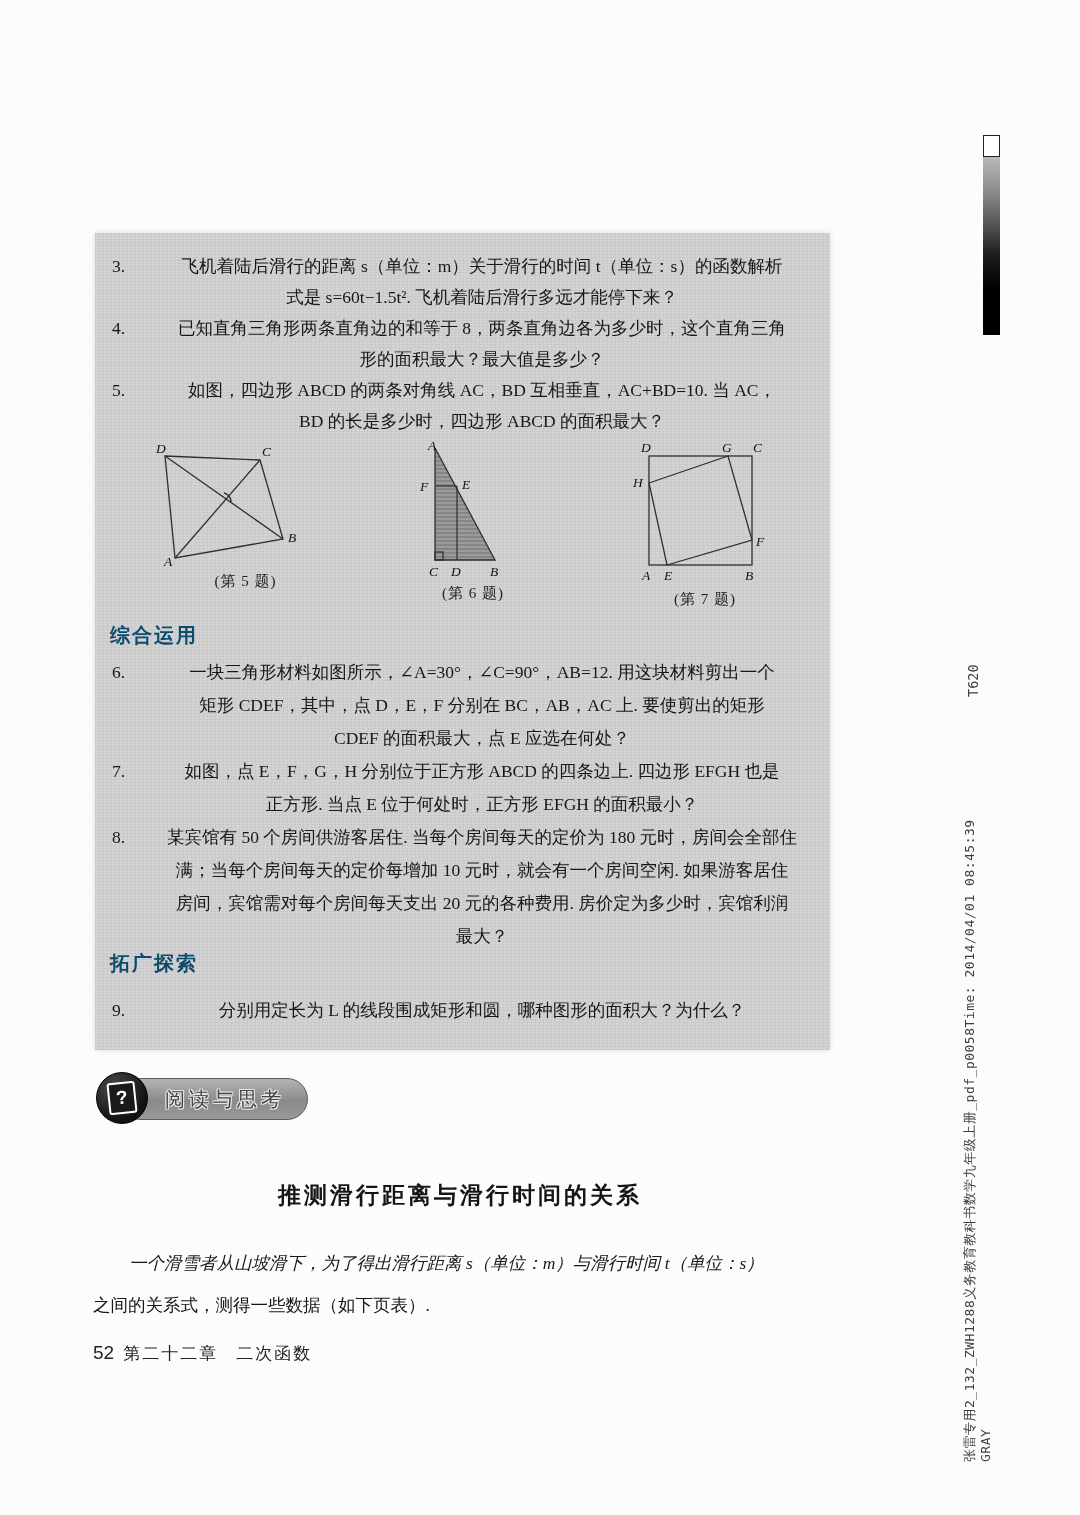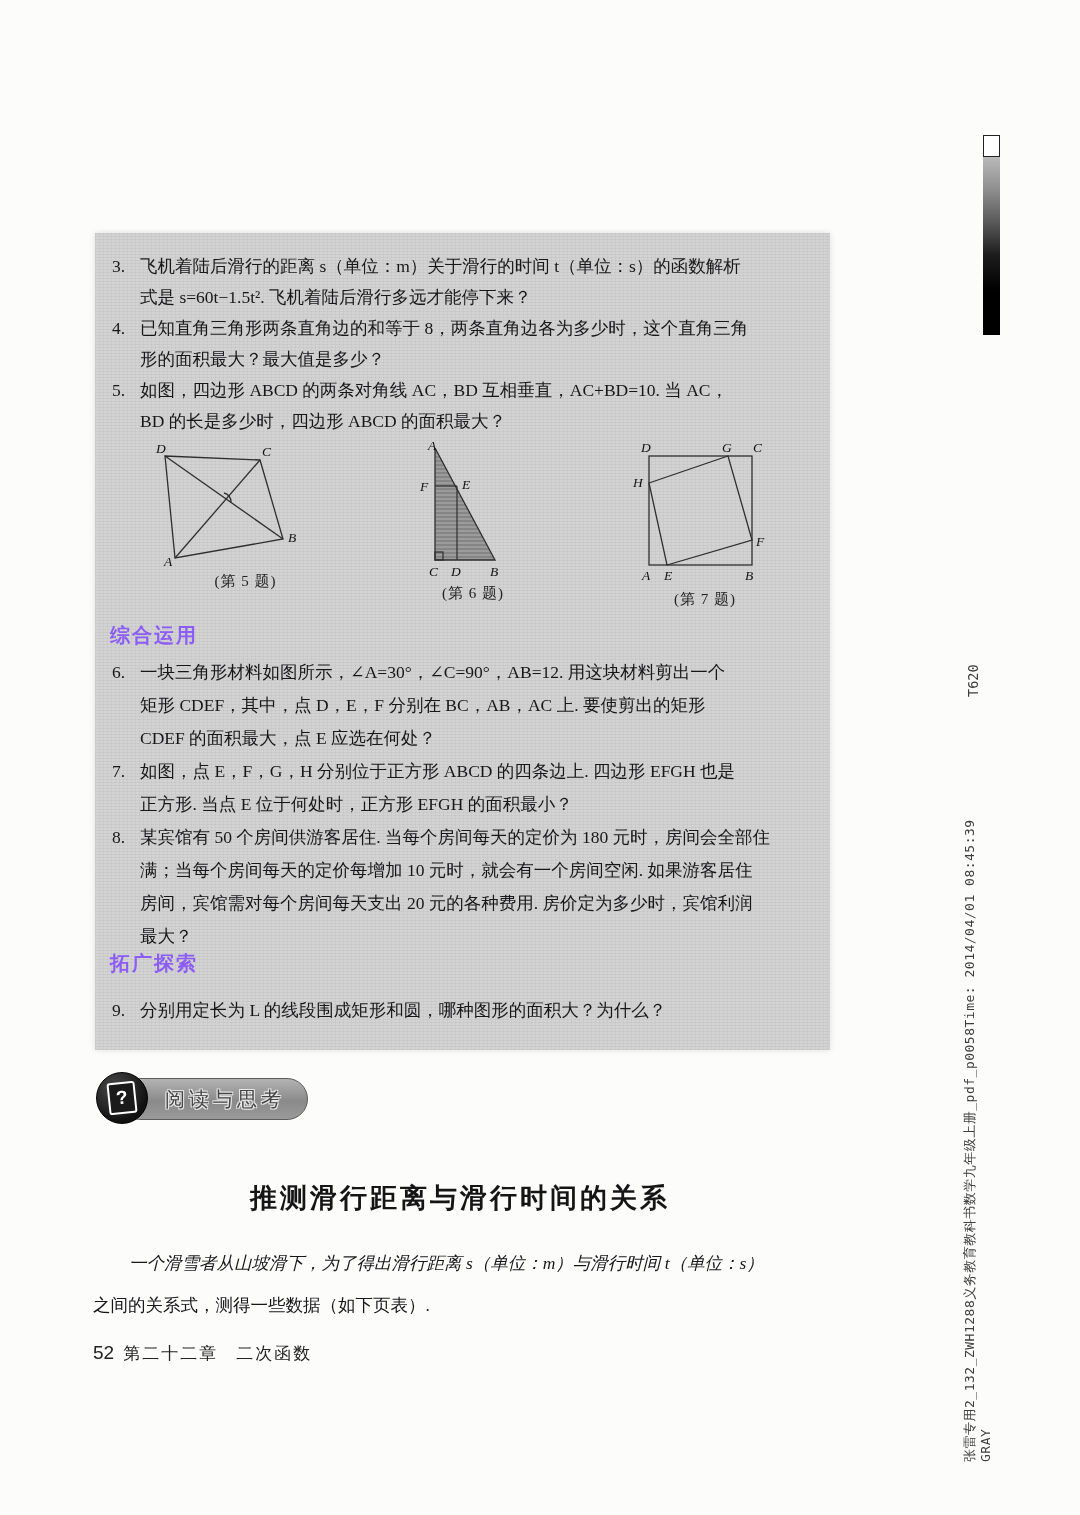--- a/index.html
+++ b/index.html
@@ -18,25 +18,25 @@
       #d3d3d3;
     box-shadow:0 0 6px rgba(0,0,0,.12);
   }
   
   .prob-block{position:absolute;color:#17171a;}
   .top-block{left:112px;top:251px;width:712px;font-size:17.5px;line-height:31px;}
   .mid-block{left:112px;top:656px;width:712px;font-size:17.5px;line-height:33px;}
   .q9-block{left:112px;top:994px;width:712px;font-size:17.5px;line-height:33px;}
   .prob{position:relative;padding-left:28px;}
   .pnum{position:absolute;left:0;top:0;}
-  .pline{white-space:nowrap;}
+  .pline{white-space:nowrap;text-align:center;}
   .sec-head{
     position:absolute;left:110px;
     font-family:"Liberation Sans","DejaVu Sans",sans-serif;
-    font-weight:bold;font-size:20px;color:#8b5cf6;letter-spacing:2px;
+    font-weight:bold;font-size:20px;color:#0c4a6e;letter-spacing:2px;
   }
   
   .fig{position:absolute;text-align:center;}
   .fig svg{display:block;margin:0 auto;}
   .fig-caption{font-size:15px;margin-top:4px;color:#222;letter-spacing:1px;}
   .figlabel{font-family:"Liberation Serif",serif;font-style:italic;font-size:13.5px;fill:#111;}
   
   .cal-bar{position:absolute;left:983px;top:135px;width:17px;height:200px;}
   .cal-white{width:15px;height:20px;background:#fff;border:1px solid #222;}
   .cal-grad{width:17px;height:178px;
@@ -76,21 +76,21 @@
   .badge-book{
     width:24px;height:28px;border:2px solid #fff;border-radius:3px;
     display:flex;align-items:center;justify-content:center;
     color:#fff;font-weight:bold;font-size:19px;
     font-family:"Liberation Sans",sans-serif;transform:rotate(-6deg);
     background:#1a1a1a;
   }
   
   .read-title{
     position:absolute;left:95px;top:1180px;width:730px;text-align:center;
-    font-size:27px;font-weight:bold;letter-spacing:3px;color:#151515;
+    font-size:23px;font-weight:bold;letter-spacing:3px;color:#151515;
   }
   .read-para{
     position:absolute;left:93px;top:1242px;width:740px;
     font-size:17.5px;line-height:42px;color:#17171a;
   }
   .read-para .indent{text-indent:36px;font-style:italic;}
   
   .footer{
     position:absolute;left:93px;top:1342px;
     font-family:"Liberation Sans","DejaVu Sans",sans-serif;

